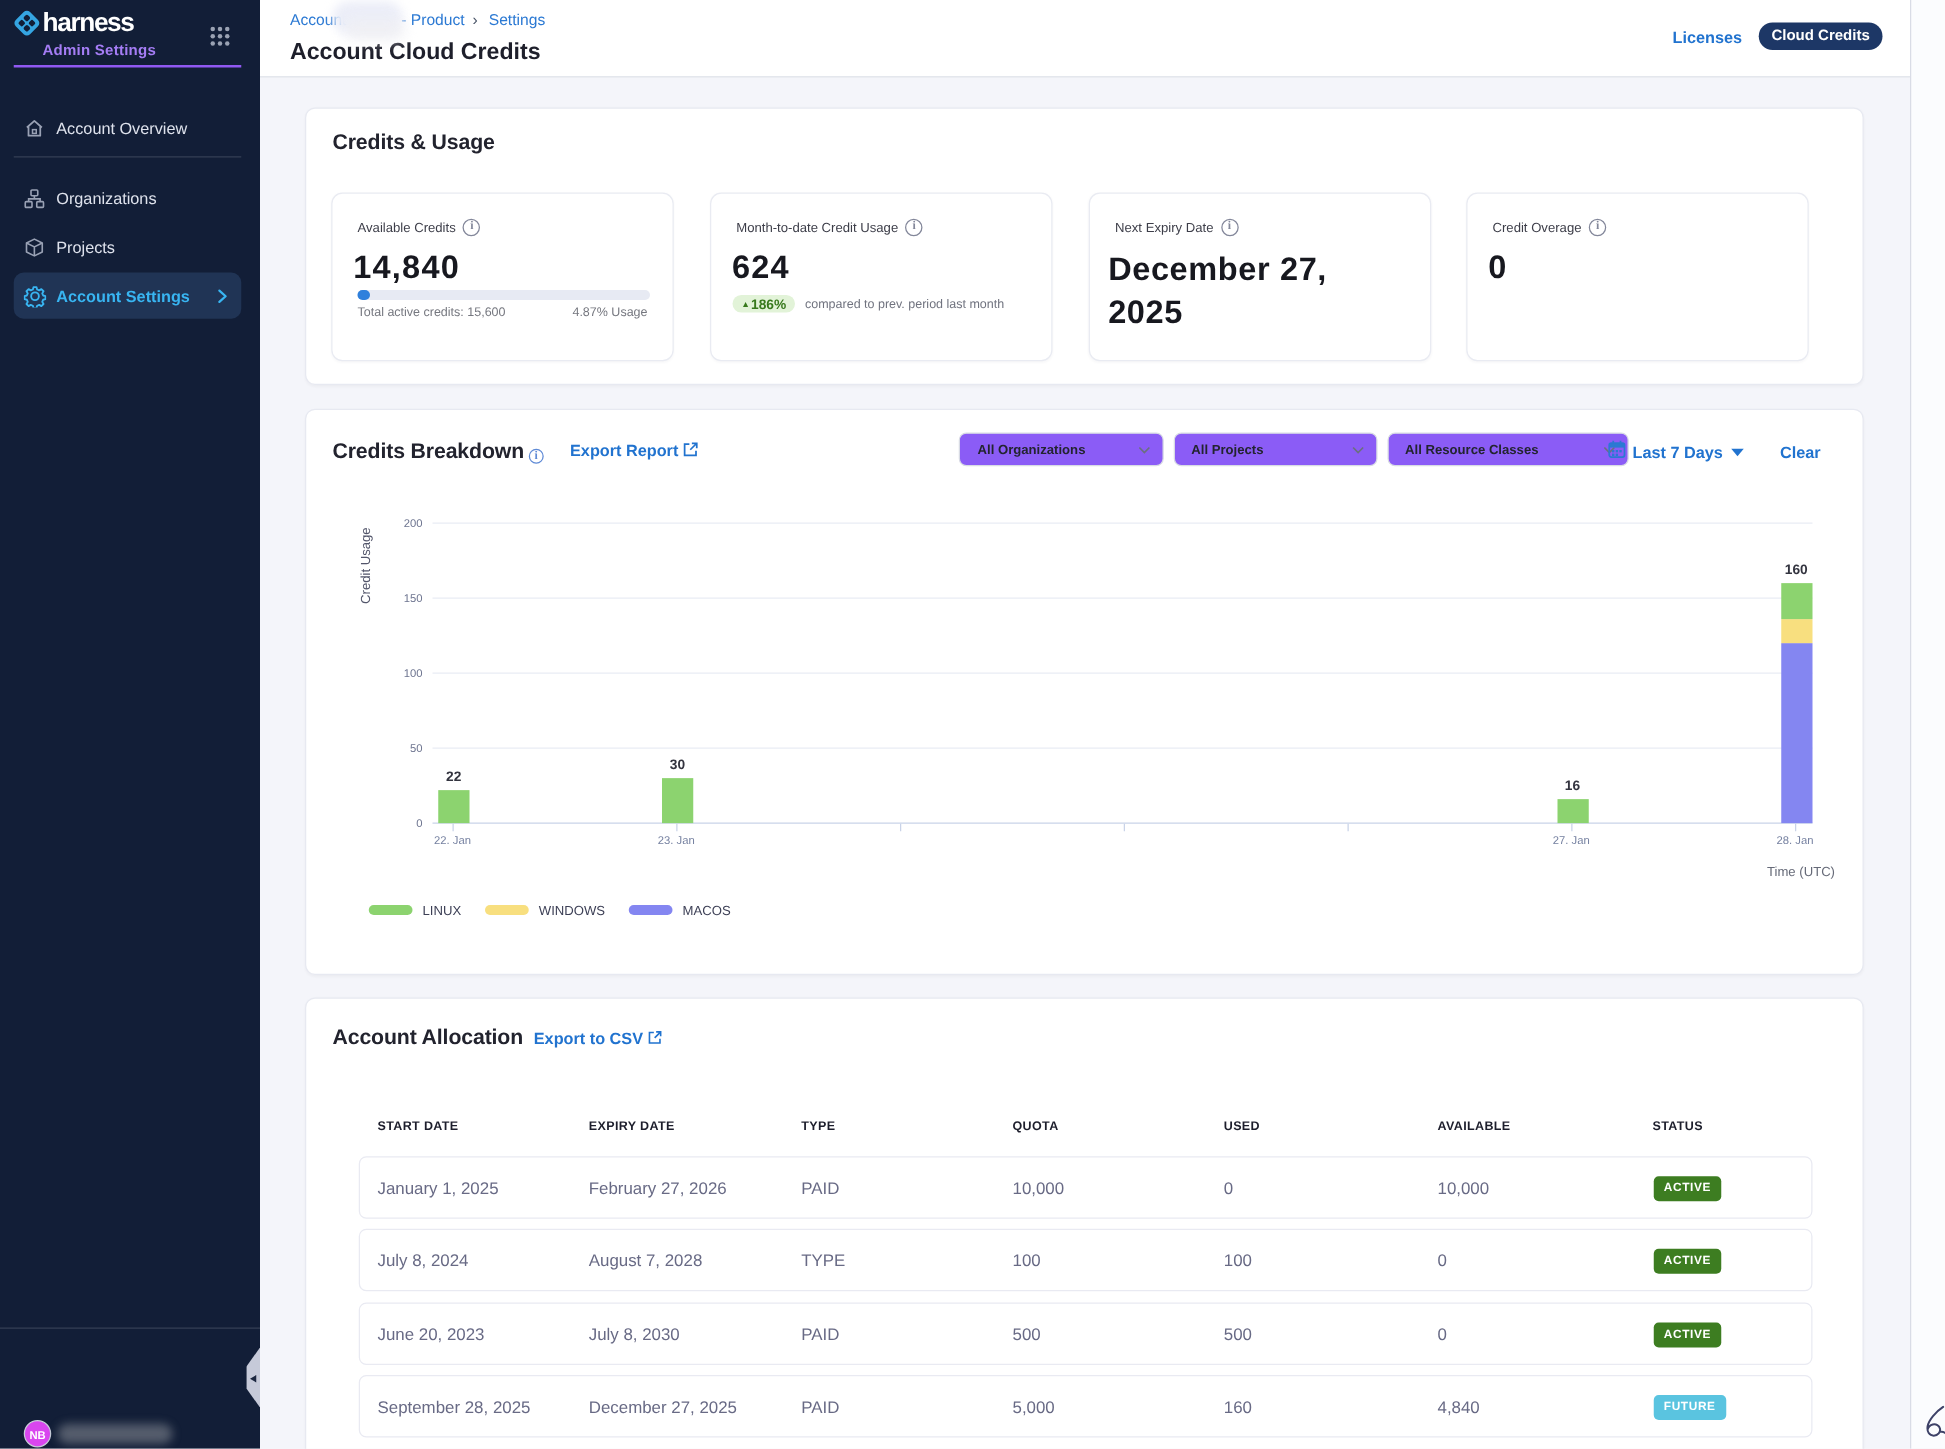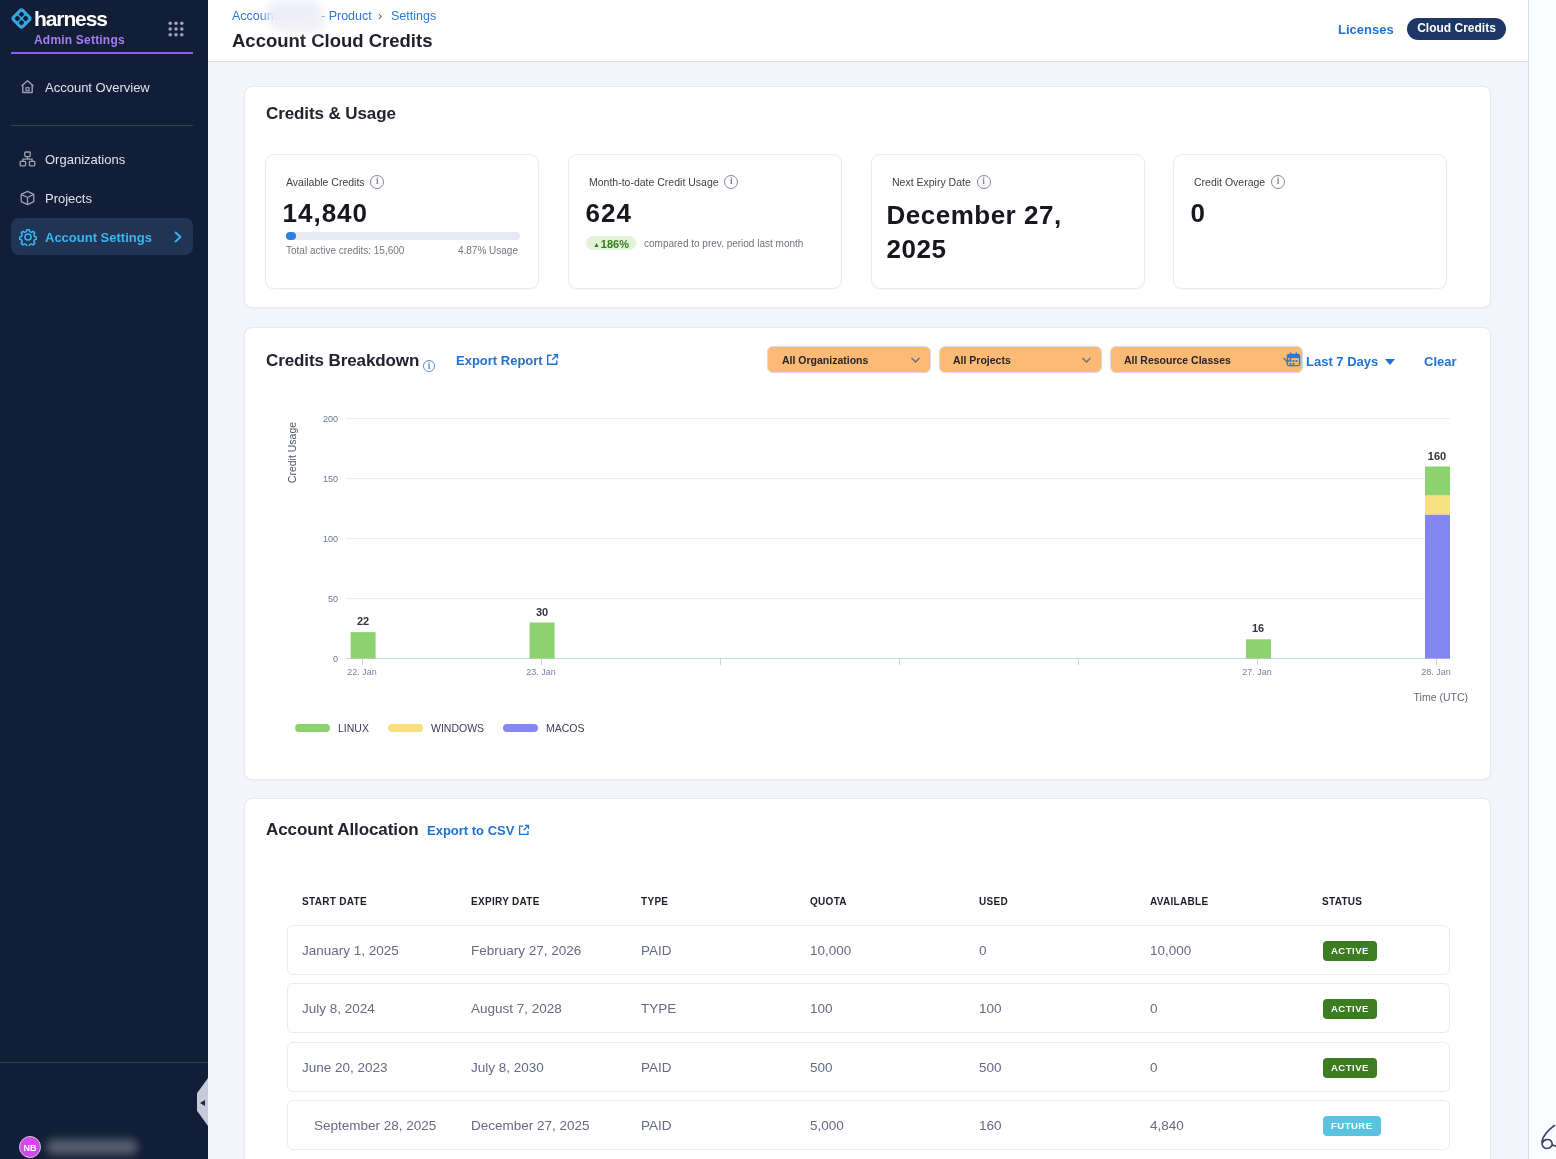--- a/index.html
+++ b/index.html
@@ -28,21 +28,21 @@
 .bignum { position:absolute; left:16.5px; top:43px; font-size:26px; font-weight:700; color:#17181f; letter-spacing:1px; }
 .graysm { font-size:10px; color:#75777f; font-weight:500; }
 .blue-link { color:#2173cf; font-weight:700; text-decoration:none; }
 .binfo:before { color:#5f8ad6 !important; }
 
 
 .info { display:inline-block; width:14px; height:14px; border:1.2px solid #83879a; border-radius:50%; position:relative; vertical-align:-3.5px; }
 .info:before { content:"i"; position:absolute; left:0; right:0; top:-0.5px; text-align:center; font-size:9.5px; font-weight:600; color:#83879a; font-family:"Liberation Serif",serif; }
 
 
-.dd { position:absolute; top:17.5px; height:27px; background:#fdba74; border:1px solid #d8dbe4; border-radius:6px; font-size:10.5px; font-weight:700; color:#23242f; }
+.dd { position:absolute; top:17.5px; height:27px; background:#8b5cf6; border:1px solid #d8dbe4; border-radius:6px; font-size:10.5px; font-weight:700; color:#23242f; }
 .dd span { position:absolute; left:13px; top:7.5px; white-space:nowrap; }
 .dd svg { position:absolute; right:9px; top:9px; }
 
 
 .th { position:absolute; font-size:10px; font-weight:700; color:#1d1e2c; letter-spacing:0.3px; white-space:nowrap; }
 .trow { position:absolute; left:42px; width:1163px; height:50px; background:#fff; border:1px solid #e9eaf2; border-radius:6px; }
 .td { position:absolute; top:17px; font-size:13.5px; color:#686a85; white-space:nowrap; }
 .badge { position:absolute; top:15px; height:20px; border-radius:4px; color:#fff; font-size:9.5px; font-weight:700; letter-spacing:0.5px; text-align:center; line-height:20px; padding:0 8px; }
 
 </style>
@@ -249,21 +249,21 @@
   <div class="trow" style="top:243px;">
     <div class="td" style="left:14px;">June 20, 2023</div>
     <div class="td" style="left:183px;">July 8, 2030</div>
     <div class="td" style="left:353px;">PAID</div>
     <div class="td" style="left:522px;">500</div>
     <div class="td" style="left:691px;">500</div>
     <div class="td" style="left:862px;">0</div>
     <div class="badge" style="left:1035px;background:#3d7d21;">ACTIVE</div>
   </div>
   <div class="trow" style="top:301px;">
-    <div class="td" style="left:26px;">September 28, 2025</div>
+    <div class="td" style="left:14px;">September 28, 2025</div>
     <div class="td" style="left:183px;">December 27, 2025</div>
     <div class="td" style="left:353px;">PAID</div>
     <div class="td" style="left:522px;">5,000</div>
     <div class="td" style="left:691px;">160</div>
     <div class="td" style="left:862px;">4,840</div>
     <div class="badge" style="left:1035px;background:#5ac4e0;">FUTURE</div>
   </div>
 </div>
 
 <div id="sidebar" class="abs">
@@ -288,21 +288,21 @@
       <circle cx="2.2" cy="8" r="1.8"></circle>
         <circle cx="8" cy="8" r="1.8"></circle>
         <circle cx="13.8" cy="8" r="1.8"></circle>
       <circle cx="2.2" cy="13.8" r="1.8"></circle>
         <circle cx="8" cy="13.8" r="1.8"></circle>
         <circle cx="13.8" cy="13.8" r="1.8"></circle>
     </g>
   </svg>
   <div class="abs" style="left:11px;top:52px;width:182px;height:2px;background:#9059f2;"></div>
 
-  <div class="nav-item" style="top:68px;">
+  <div class="nav-item" style="top:84px;">
     <svg class="ic" width="17" height="17" viewBox="0 0 17 17">
         <path d="M2.5 7.5 L8.5 2.2 L14.5 7.5 M3.8 6.6 V14 H13.2 V6.6" stroke="#99a1b4" stroke-width="1.4" fill="none" stroke-linejoin="round"></path>
         <rect x="7" y="9.2" width="3" height="3" stroke="#99a1b4" stroke-width="1.2" fill="none"></rect>
       </svg>
     <div class="lb">Account Overview</div>
   </div>
 
   <div class="sdiv" style="left:11px;top:125px;width:182px;"></div>
 
   <div class="nav-item" style="top:140px;">

